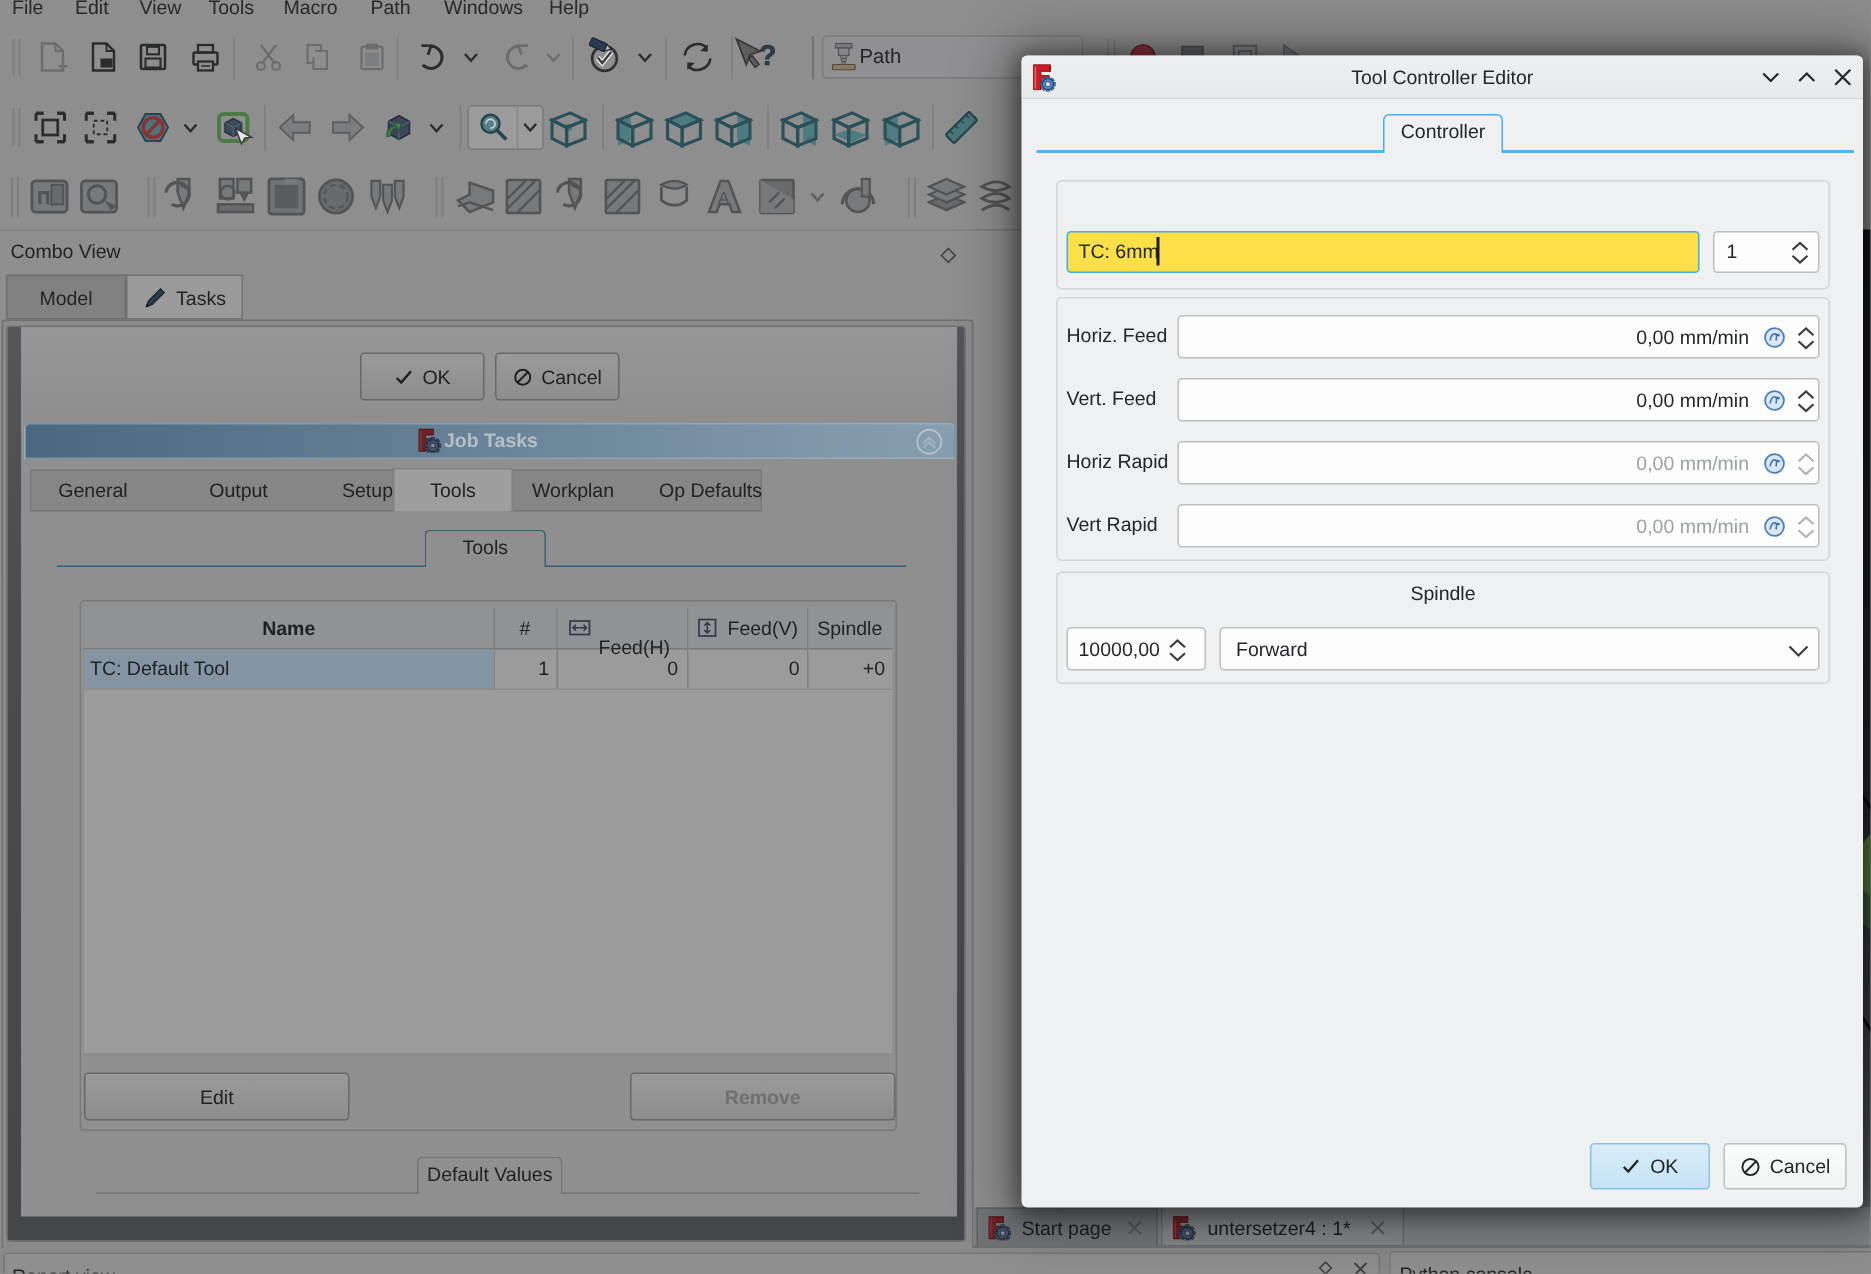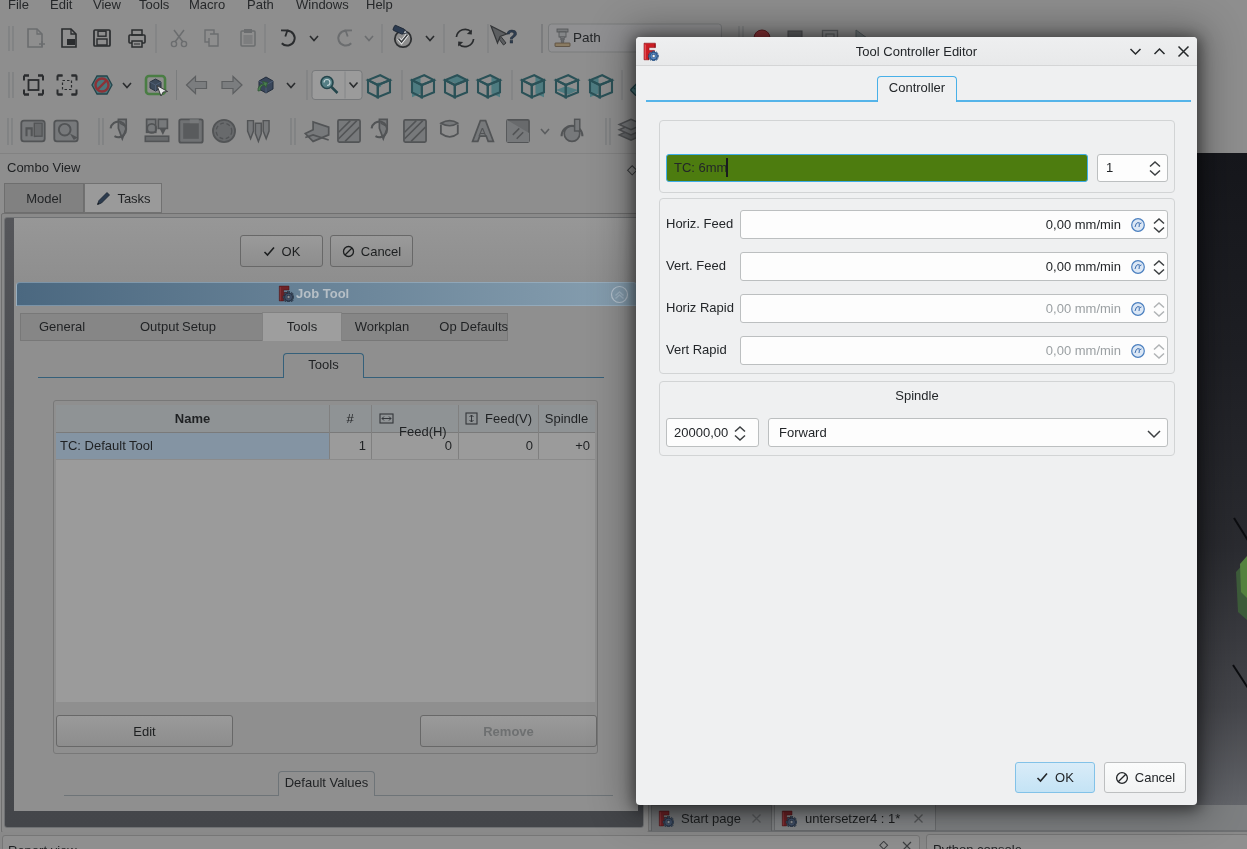--- a/index.html
+++ b/index.html
@@ -360,32 +360,32 @@
         <circle cx="6.5" cy="6.5" r="5" fill="none" stroke="#1d1f20" stroke-width="1.3"></circle>
         <line x1="3" y1="10" x2="10" y2="3" stroke="#1d1f20" stroke-width="1.3"></line>
       </svg>Cancel</div>
 
  <div class="abs" style="left:14px;top:128px;width:624px;height:529px;background:#8f8f8f;"></div>
 
  <div class="abs" style="left:16px;top:128px;width:621px;height:24px;background:linear-gradient(90deg,#4b6880,#879fb0);border:1px solid rgba(170,190,205,0.5);border-radius:4px 4px 0 0;box-sizing:border-box;"></div>
  <svg class="abs" style="left:277px;top:131px;" width="17" height="17" viewBox="0 0 19 19">
       <use href="#fclogodim"></use>
     </svg>
- <div class="abs" style="left:296px;top:132px;color:#b6bfc6;font-weight:bold;">Job Tool</div>
+ <div class="abs" style="left:296px;top:132px;color:#b6bfc6;font-weight:bold;">Job Tasks</div>
  <svg class="abs" style="left:610px;top:131px;" width="19" height="19">
       <circle cx="9.5" cy="9.5" r="8" fill="none" stroke="#b6c3cf" stroke-width="1.2"></circle>
       <path d="M5.5 10.5 L9.5 7 L13.5 10.5 M5.5 13.5 L9.5 10 L13.5 13.5" fill="none" stroke="#9fb3c2" stroke-width="1.4"></path>
     </svg>
 
  <div class="abs" style="left:17px;top:158px;width:620px;height:29px;background:#8f8f8f;"></div>
  <div class="abs" style="left:20px;top:159px;width:488px;height:28px;background:#868686;border:1px solid #787878;box-sizing:border-box;"></div>
  <div class="abs" style="left:262px;top:158px;width:80px;height:29px;background:#9e9e9e;border:1px solid #828282;border-bottom:none;box-sizing:border-box;"></div>
  <div class="abs dimtext" style="left:20px;top:165px;width:84px;text-align:center;">General</div>
- <div class="abs dimtext" style="left:101px;top:165px;width:78px;text-align:right;">Output</div>
- <div class="abs dimtext" style="left:182px;top:165px;width:80px;text-align:left;">Setup</div>
+ <div class="abs dimtext" style="left:120px;top:165px;width:78px;text-align:center;">Output</div>
+ <div class="abs dimtext" style="left:182px;top:165px;width:80px;text-align:right;">Setup</div>
  <div class="abs dimtext" style="left:262px;top:165px;width:80px;text-align:center;">Tools</div>
  <div class="abs dimtext" style="left:342px;top:165px;width:80px;text-align:center;">Workplan</div>
  <div class="abs dimtext" style="left:422px;top:165px;width:86px;text-align:right;">Op Defaults</div>
 
  <div class="abs" style="left:38px;top:222.5px;width:566px;height:1.5px;background:#35607a;"></div>
  <div class="abs" style="left:283px;top:199px;width:81px;height:25px;background:#8f8f8f;border:1.5px solid #35607a;border-bottom:none;border-radius:4px 4px 0 0;box-sizing:border-box;"></div>
  <div class="abs dimtext" style="left:283px;top:203px;width:81px;text-align:center;">Tools</div>
 
  <div class="abs" style="left:53px;top:246px;width:545px;height:354px;border:1px solid #787878;border-radius:3px;box-sizing:border-box;"></div>
 
@@ -451,21 +451,21 @@
 <svg class="abs" style="left:878px;top:841px;" width="12" height="9">
     <rect x="3" y="1.5" width="5.5" height="5.5" fill="none" stroke="#3c3e40" stroke-width="1" transform="rotate(45 5.7 4.2)"></rect>
   </svg>
 <svg class="abs" style="left:901px;top:841px;" width="12" height="9">
     <path d="M2 1 L10 9 M10 1 L2 9" stroke="#3c3e40" stroke-width="1.2"></path>
   </svg>
 <div class="abs" style="left:926px;top:834px;width:321px;height:15px;border:1px solid #767676;border-radius:3px;background:#8f8f8f;">
   <div class="abs dimtext" style="left:6px;top:7px;">Python console</div>
 </div>
 
-<div class="abs" style="left:636px;top:37px;width:561px;height:768px;background:#eff0f1;border-radius:4px;box-shadow:0 2px 14px 3px rgba(0,0,0,0.45),0 0 38px 10px rgba(0,0,0,0.30);">
+<div class="abs" style="left:681px;top:37px;width:561px;height:768px;background:#eff0f1;border-radius:4px;box-shadow:0 2px 14px 3px rgba(0,0,0,0.45),0 0 38px 10px rgba(0,0,0,0.30);">
 
  <div class="abs" style="left:0;top:0;width:561px;height:28px;background:linear-gradient(#eeeff0,#e8e9ea);border-bottom:1px solid #d4d5d6;border-radius:4px 4px 0 0;"></div>
  <div class="abs dlgtext" style="left:0;top:7px;width:561px;text-align:center;">Tool Controller Editor</div>
  <svg class="abs" style="left:5px;top:5px;" width="19" height="19" viewBox="0 0 19 19">
       <use href="#fclogo"></use>
     </svg>
  <svg class="abs" style="left:492px;top:7px;" width="15" height="15">
       <path d="M2.5 5 L7.5 10 L12.5 5" fill="none" stroke="#26292b" stroke-width="1.5"></path>
     </svg>
  <svg class="abs" style="left:516px;top:7px;" width="15" height="15">
@@ -473,21 +473,21 @@
     </svg>
  <svg class="abs" style="left:540px;top:7px;" width="15" height="15">
       <path d="M2.5 2.5 L12.5 12.5 M12.5 2.5 L2.5 12.5" fill="none" stroke="#26292b" stroke-width="1.5"></path>
     </svg>
 
  <div class="abs" style="left:10px;top:63px;width:545px;height:1.5px;background:#55b4e9;"></div>
  <div class="abs" style="left:241px;top:39px;width:80px;height:25.5px;background:#eff0f1;border:1.5px solid #48b0e8;border-bottom:none;border-radius:4px 4px 0 0;box-sizing:border-box;"></div>
  <div class="abs dlgtext" style="left:241px;top:43px;width:80px;text-align:center;">Controller</div>
 
  <div class="gbox" style="left:23px;top:83px;width:514px;height:71px;">
-   <div class="abs" style="left:6px;top:33px;width:422px;height:28px;background:#4d7c0f;border:1.5px solid #3eade8;border-radius:3px;box-sizing:border-box;padding-left:37px;">
+   <div class="abs" style="left:6px;top:33px;width:422px;height:28px;background:#fde047;border:1.5px solid #3eade8;border-radius:3px;box-sizing:border-box;padding-left:37px;">
      <span class="abs dlgtext" style="left:7px;top:5px;">TC: 6mm</span>
      <div class="abs" style="left:59px;top:3px;width:1.5px;height:19px;background:#1a1c1e;"></div>
    </div>
    <div class="field" style="left:437px;top:33px;width:71px;height:28px;box-sizing:border-box;">
      <span class="abs dlgtext" style="left:8px;top:5px;">1</span>
      <svg class="abs" style="left:49px;top:4px;" width="16" height="19">
           <path d="M3 7.5 L8 3 L13 7.5" fill="none" stroke="#3c3f41" stroke-width="1.5"></path>
           <path d="M3 11.5 L8 16 L13 11.5" fill="none" stroke="#3c3f41" stroke-width="1.5"></path>
         </svg>
    </div>
@@ -540,21 +540,21 @@
      <svg class="abs" style="left:410px;top:5px;" width="16" height="19">
           <path d="M3 7.5 L8 3 L13 7.5" fill="none" stroke="#b0b3b5" stroke-width="1.5"></path>
           <path d="M3 11.5 L8 16 L13 11.5" fill="none" stroke="#b0b3b5" stroke-width="1.5"></path>
         </svg>
    </div>
  </div>
 
  <div class="gbox" style="left:23px;top:344px;width:514px;height:73px;">
    <div class="abs dlgtext" style="left:0;top:6px;width:514px;text-align:center;">Spindle</div>
    <div class="field" style="left:6px;top:36px;width:93px;height:29px;box-sizing:border-box;">
-     <span class="abs dlgtext" style="left:7px;top:6px;">20000,00</span>
+     <span class="abs dlgtext" style="left:7px;top:6px;">10000,00</span>
      <svg class="abs" style="left:65px;top:5px;" width="16" height="19">
           <path d="M3 7.5 L8 3 L13 7.5" fill="none" stroke="#3c3f41" stroke-width="1.5"></path>
           <path d="M3 11.5 L8 16 L13 11.5" fill="none" stroke="#3c3f41" stroke-width="1.5"></path>
         </svg>
    </div>
    <div class="field" style="left:108px;top:36px;width:400px;height:29px;box-sizing:border-box;padding-left:16px;">
      <span class="abs dlgtext" style="left:10px;top:6px;">Forward</span>
      <svg class="abs" style="left:376px;top:8px;" width="18" height="14">
           <path d="M3 4 L9 10 L15 4" fill="none" stroke="#3c3f41" stroke-width="1.5"></path>
         </svg>

